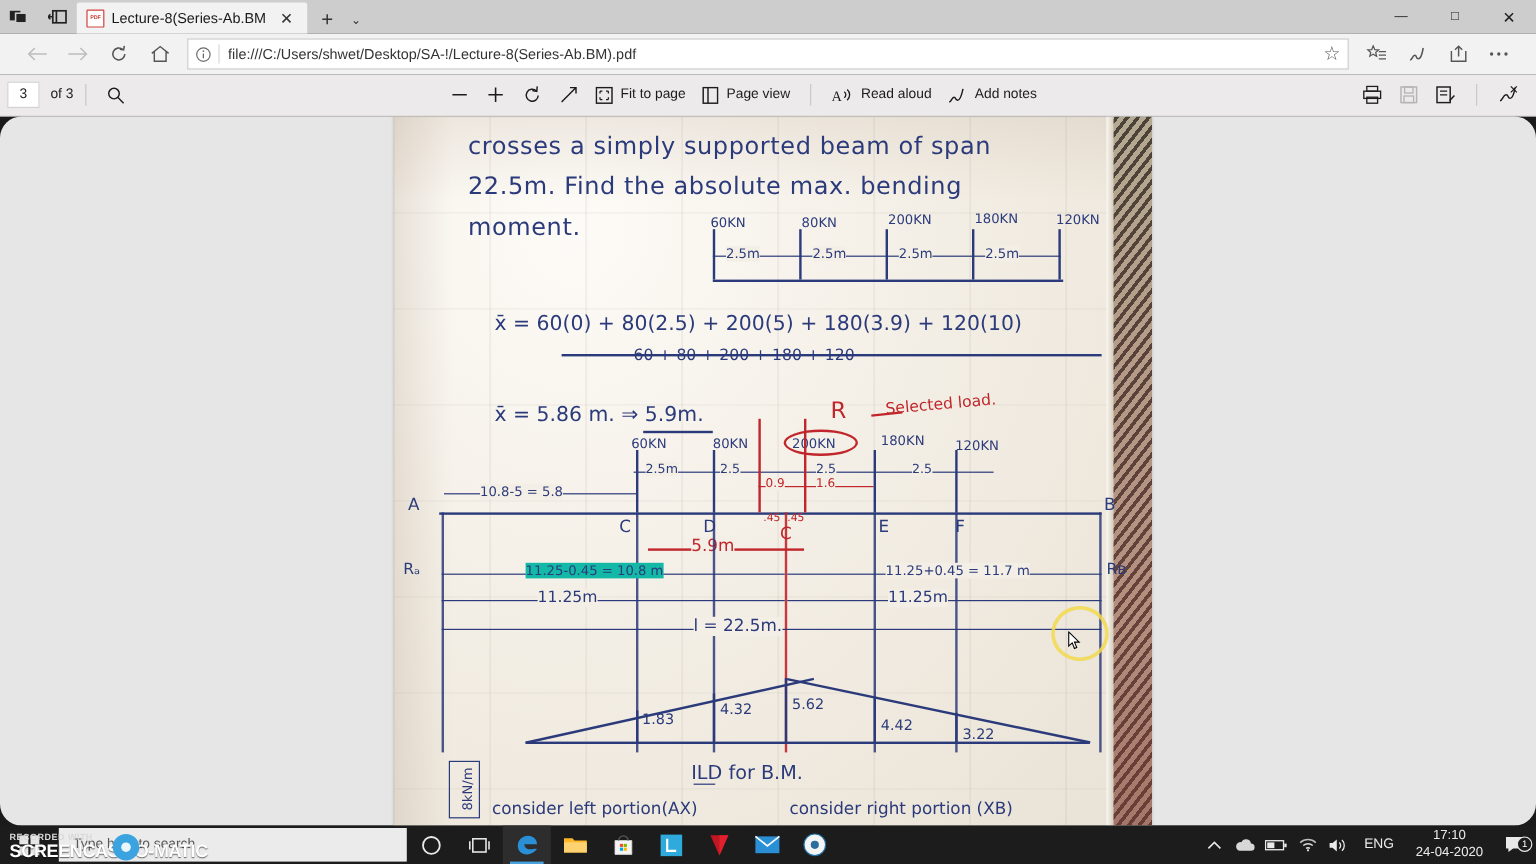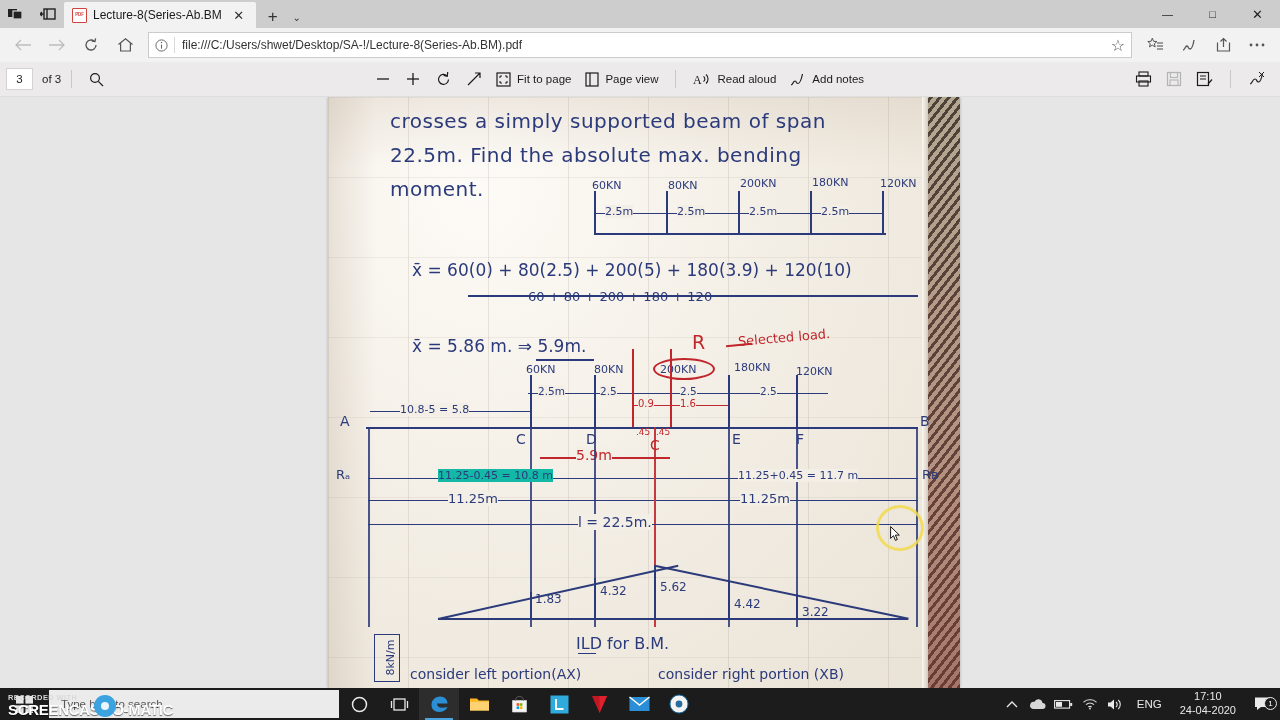--- a/index.html
+++ b/index.html
@@ -49,21 +49,21 @@
   }
   .winbtn {
     width: 45px; height: 28px; display: flex; align-items: center; justify-content: center;
     color: #222; font-size: 11px;
   }
   .winbtn.close { font-size: 13px; }
 
   
   .navbar {
     position: absolute; left: 0; top: 28px; width: 1280px; height: 34px;
-    background: #f2f2f2; display: flex; align-items: center; padding: 0 6px;
+    background: #f2f2f2; display: flex; align-items: center; padding: 0 14px;
   }
   .navicon {
     width: 34px; height: 28px; display: flex; align-items: center; justify-content: center;
     color: #555;
   }
   .navicon.disabled { color: #bdbdbd; }
   .urlbox {
     flex: 1 1 auto; height: 26px; background: #fff; border: 1px solid #ccc;
     display: flex; align-items: center; margin: 0 6px; padding: 0 6px;
   }
@@ -89,21 +89,21 @@
   .tbtn {
     display: flex; align-items: center; gap: 6px; height: 26px;
     padding: 0 7px; font-size: 11.5px; color: #1c1c1c; white-space: nowrap;
   }
   .tb-center { display: flex; align-items: center; margin-left: auto; }
   .tb-right { display: flex; align-items: center; margin-left: auto; margin-right: 8px; }
 
   
   .viewer {
     position: absolute; left: 0; top: 97px; width: 1280px; height: 591px;
-    background: #e6e6e6; overflow: hidden;
+    background: #e6e6e6; overflow: hidden; border-radius: 18px;
   }
   .page {
     position: absolute; left: 328px; top: 0px; width: 632px; height: 591px;
     background: #cfc4b6; overflow: hidden;
     box-shadow: 0 0 3px rgba(0,0,0,.25);
   }
   
   .paper {
     position: absolute; left: 0px; top: 0px; width: 600px; height: 591px;
     background:

